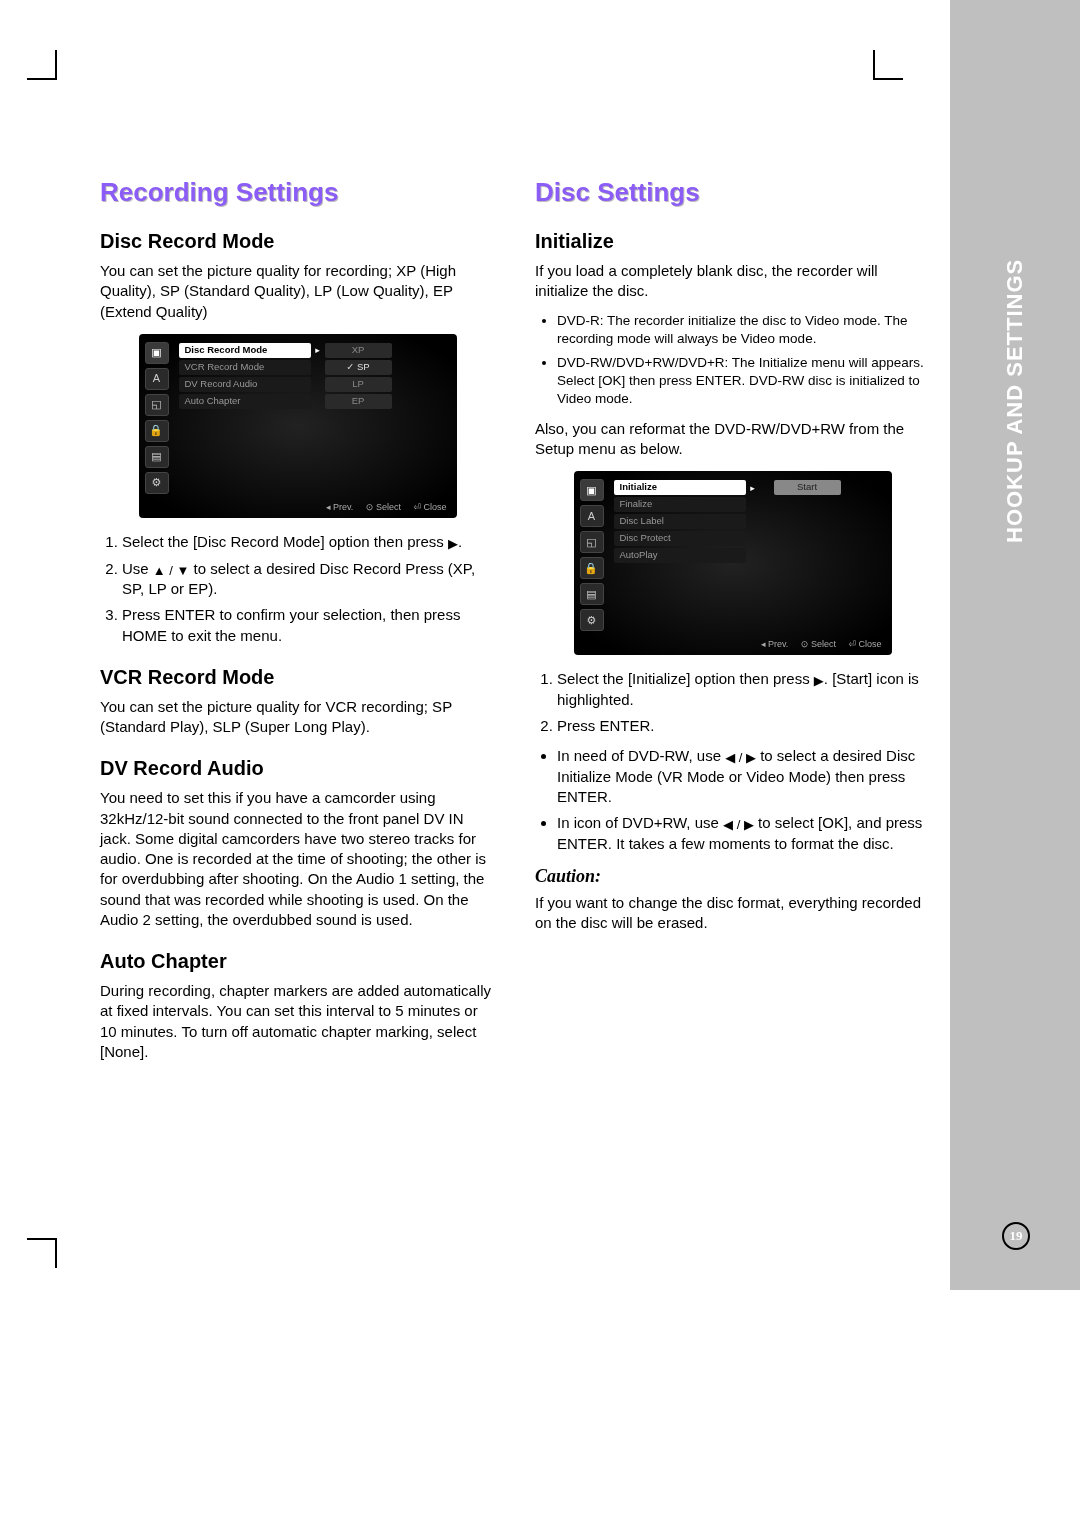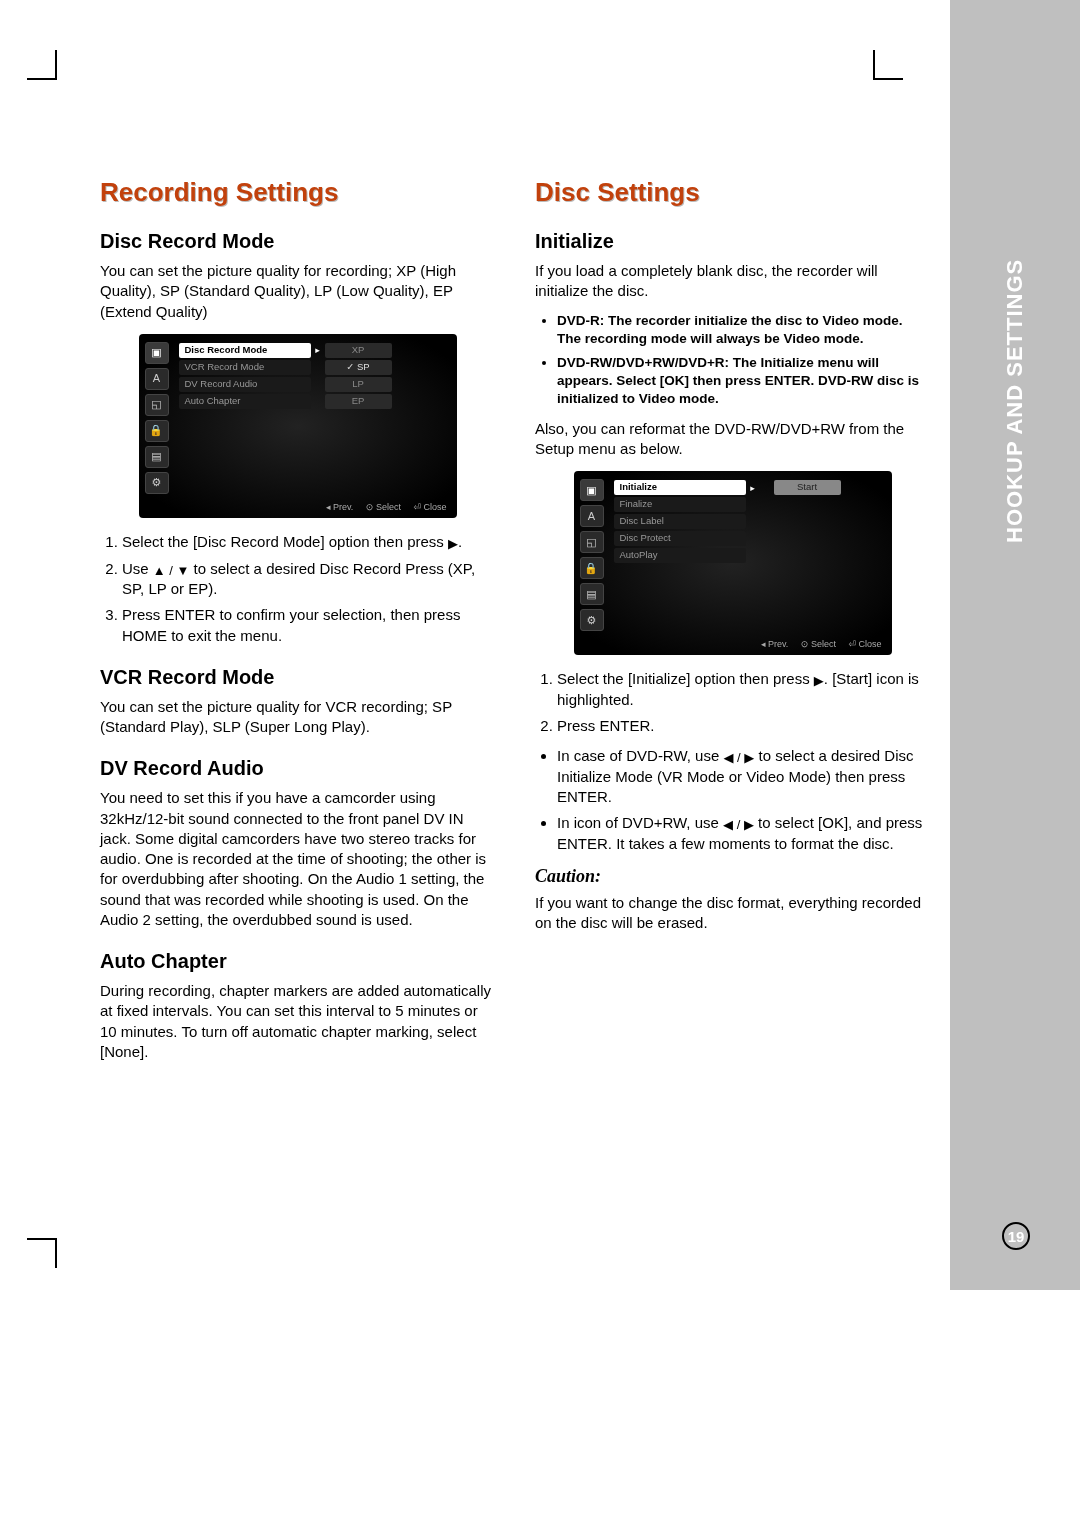--- a/index.html
+++ b/index.html
@@ -53,60 +53,61 @@
     position: absolute;
     right: 50px;
     bottom: 40px;
     width: 24px;
     height: 24px;
     border: 2px solid #000;
     border-radius: 50%;
     display: flex;
     align-items: center;
     justify-content: center;
-    font-size: 15px;
-    font-weight: bold;
+    font-size: 13px;
+    font-weight: bold;
+    font-family: Liberation Serif, serif;
   }
   .content {
     position: absolute;
     top: 175px;
     left: 100px;
     width: 830px;
     display: flex;
     gap: 40px;
   }
   .col {
     flex: 1;
     font-size: 15px;
     line-height: 1.35;
   }
   .h1-title {
     font-size: 26px;
     font-weight: bold;
-    color: #c2410c;
+    color: #8b5cf6;
     text-shadow: 1px 1px #bbb;
     margin: 0 0 12px 0;
   }
   .h2-title {
     font-size: 20px;
     font-weight: bold;
     margin: 18px 0 6px 0;
   }
   .h3-title {
     font-style: italic;
     font-weight: bold;
     font-family: Georgia, serif;
     font-size: 18px;
     margin: 10px 0 2px 0;
   }
   p { margin: 4px 0 10px 0; }
   ol, ul { margin: 6px 0 10px 0; padding-left: 22px; }
   li { margin-bottom: 6px; }
   ul li { list-style: disc; }
-  .small-bullets li { font-size: 13.5px; font-weight: bold; }
+  .small-bullets li { font-size: 13.5px; }
 
   
   .osd {
     width: 310px;
     background: radial-gradient(ellipse at center, #222 0%, #000 85%);
     border-radius: 4px;
     padding: 4px;
     margin: 12px auto 14px auto;
     color: #bbb;
     font-size: 10px;
@@ -324,21 +325,21 @@
           <span>⊙ Select</span>
           <span>⏎ Close</span>
         </div>
       </div>
 
       <ol>
         <li><span>Select the [Initialize] option then press </span><span class="tri">▶</span><span>. [Start] icon is highlighted.</span></li>
         <li>Press ENTER.</li>
       </ol>
       <ul>
-        <li><span>In case of DVD-RW, use </span><span class="tri">◀ / ▶</span><span> to select a desired Disc Initialize Mode (VR Mode or Video Mode) then press ENTER.</span></li>
+        <li><span>In need of DVD-RW, use </span><span class="tri">◀ / ▶</span><span> to select a desired Disc Initialize Mode (VR Mode or Video Mode) then press ENTER.</span></li>
         <li><span>In icon of DVD+RW, use </span><span class="tri">◀ / ▶</span><span> to select [OK], and press ENTER. It takes a few moments to format the disc.</span></li>
       </ul>
 
       <div class="h3-title">Caution:</div>
       <p>If you want to change the disc format, everything recorded on the disc will be erased.</p>
     </div>
 
   </div>
 </div>
 

